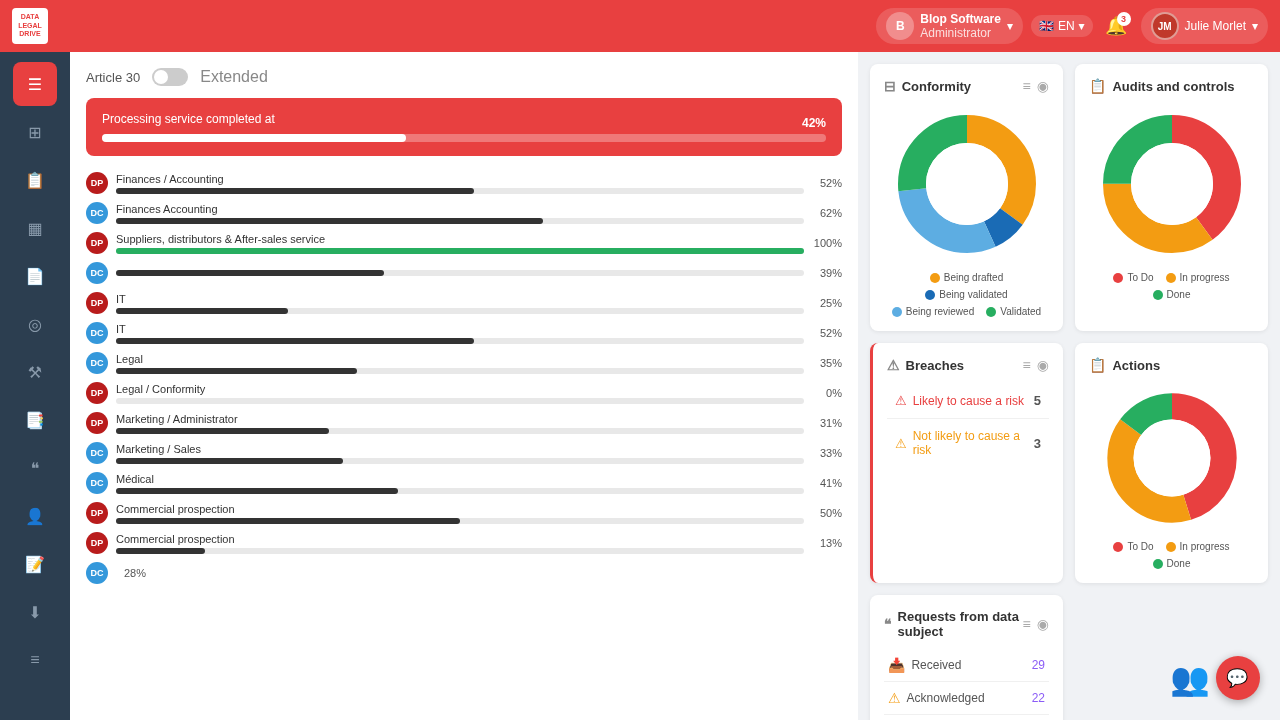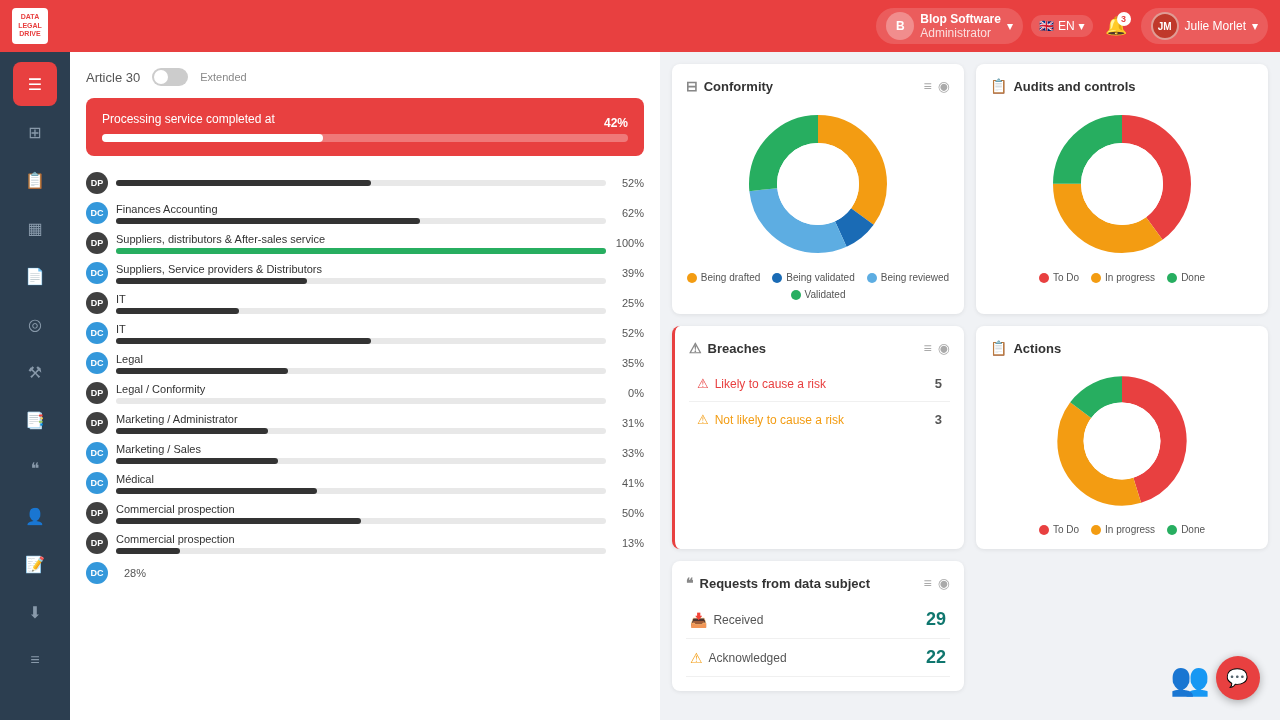--- a/index.html
+++ b/index.html
@@ -112,21 +112,21 @@
 
     
     .content-area {
       flex: 1;
       display: flex;
       overflow: hidden;
     }
 
     
     .left-panel {
-      width: 590px;
+      width: 788px;
       background: white;
       overflow-y: auto;
       padding: 16px;
     }
     .article-header {
       display: flex;
       align-items: center;
       gap: 12px;
       margin-bottom: 12px;
     }
@@ -145,21 +145,21 @@
     .toggle-switch::after {
       content: '';
       position: absolute;
       width: 14px; height: 14px;
       background: white;
       border-radius: 50%;
       top: 2px; left: 2px;
       transition: left 0.2s;
     }
     .extended-label {
-      font-size: 11px;
+      font-size: 16px;
       color: #888;
     }
     .progress-card {
       background: #e84040;
       border-radius: 8px;
       padding: 14px 16px;
       margin-bottom: 16px;
       color: white;
     }
     .progress-card-title {
@@ -198,21 +198,21 @@
     }
     .avatar-sm {
       width: 22px; height: 22px;
       border-radius: 50%;
       display: flex; align-items: center; justify-content: center;
       font-size: 9px;
       font-weight: bold;
       color: white;
       flex-shrink: 0;
     }
-    .avatar-dp { background: #404040; }
+    .avatar-dp { background: #b91c1c; }
     .avatar-dc { background: #3498db; }
     .area-info { flex: 1; }
     .area-name {
       font-size: 11px;
       color: #333;
       margin-bottom: 3px;
     }
     .area-bar-bg {
       background: #e8e8e8;
       border-radius: 3px;
@@ -332,21 +332,21 @@
       padding: 8px 4px;
       border-bottom: 1px solid #f0f0f0;
     }
     .req-label {
       display: flex;
       align-items: center;
       gap: 6px;
       font-size: 12px;
       color: #555;
     }
-    .req-count { font-size: 18px; font-weight: bold; color: #0f766e; }
+    .req-count { font-size: 12px; font-weight: normal; color: #8b5cf6; }
 
     
     .chat-fab {
       position: fixed;
       bottom: 20px;
       right: 20px;
       width: 44px; height: 44px;
       background: #e84040;
       border-radius: 50%;
       display: flex; align-items: center; justify-content: center;
@@ -428,20 +428,21 @@
           <div class="progress-bar-fill" style="width: 42%"></div>
           <span class="progress-pct">42%</span>
         </div>
       </div>
 
 
       <div id="areas-list">
           <div class="area-row">
       <div class="avatar-sm avatar-dp">DP</div>
       <div class="area-info">
+        <div class="area-name">Finances / Accounting</div>
         <div class="area-bar-bg">
           <div class="area-bar-fill area-bar-dark" style="width:52%"></div>
         </div>
       </div>
       <div class="area-pct">52%</div>
     </div>
           <div class="area-row">
       <div class="avatar-sm avatar-dc">DC</div>
       <div class="area-info">
         <div class="area-name">Finances Accounting</div>
@@ -457,21 +458,20 @@
         <div class="area-name">Suppliers, distributors &amp; After-sales service</div>
         <div class="area-bar-bg">
           <div class="area-bar-fill area-bar-green" style="width:100%"></div>
         </div>
       </div>
       <div class="area-pct">100%</div>
     </div>
           <div class="area-row">
       <div class="avatar-sm avatar-dc">DC</div>
       <div class="area-info">
-        <div class="area-name">Suppliers, Service providers &amp; Distributors</div>
         <div class="area-bar-bg">
           <div class="area-bar-fill area-bar-dark" style="width:39%"></div>
         </div>
       </div>
       <div class="area-pct">39%</div>
     </div>
           <div class="area-row">
       <div class="avatar-sm avatar-dp">DP</div>
       <div class="area-info">
         <div class="area-name">IT</div>

